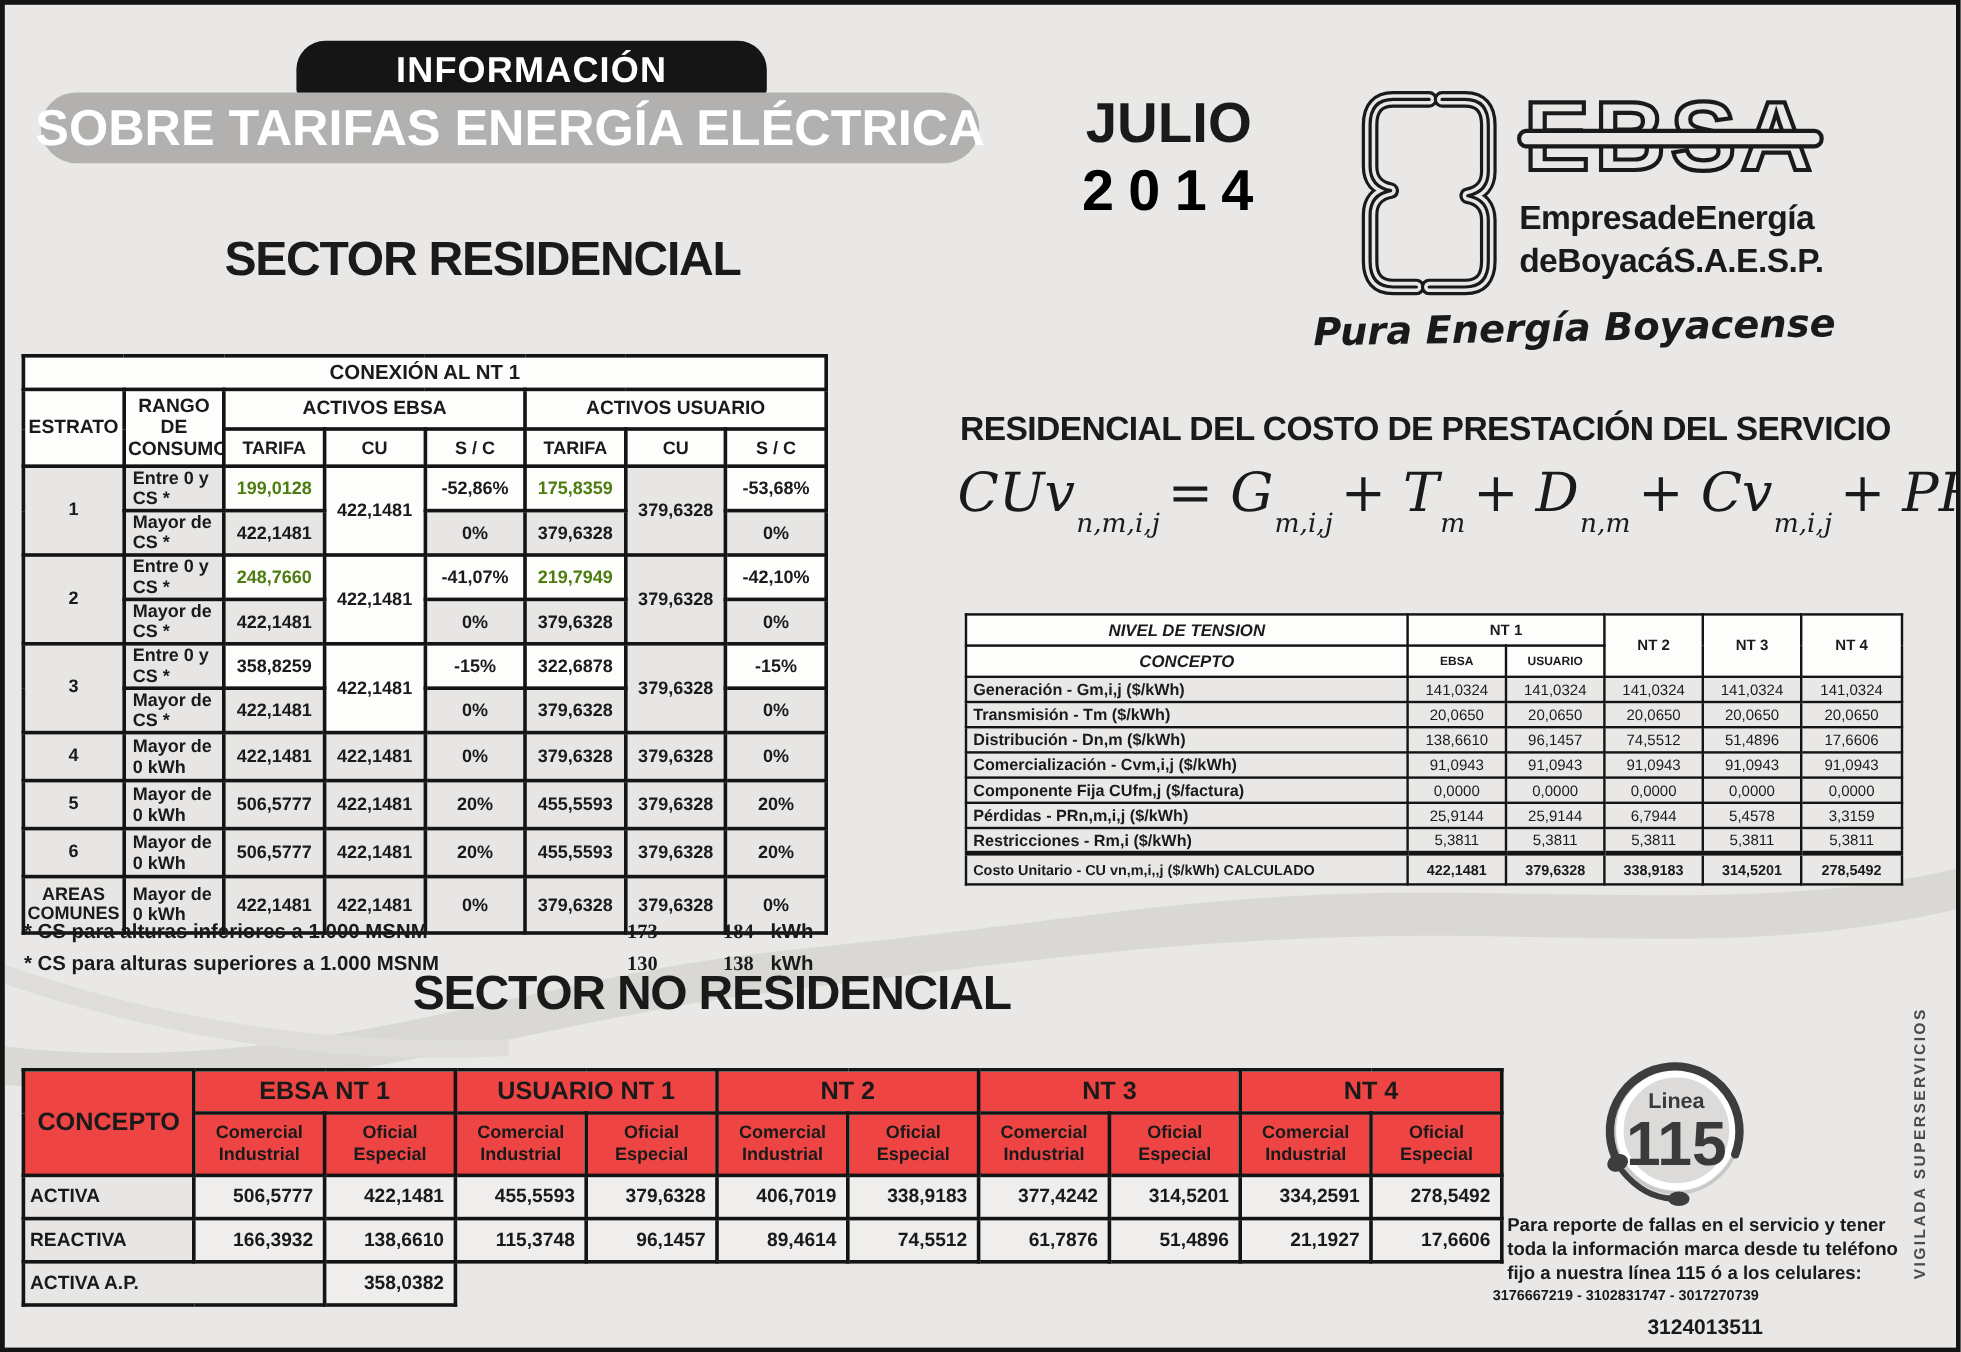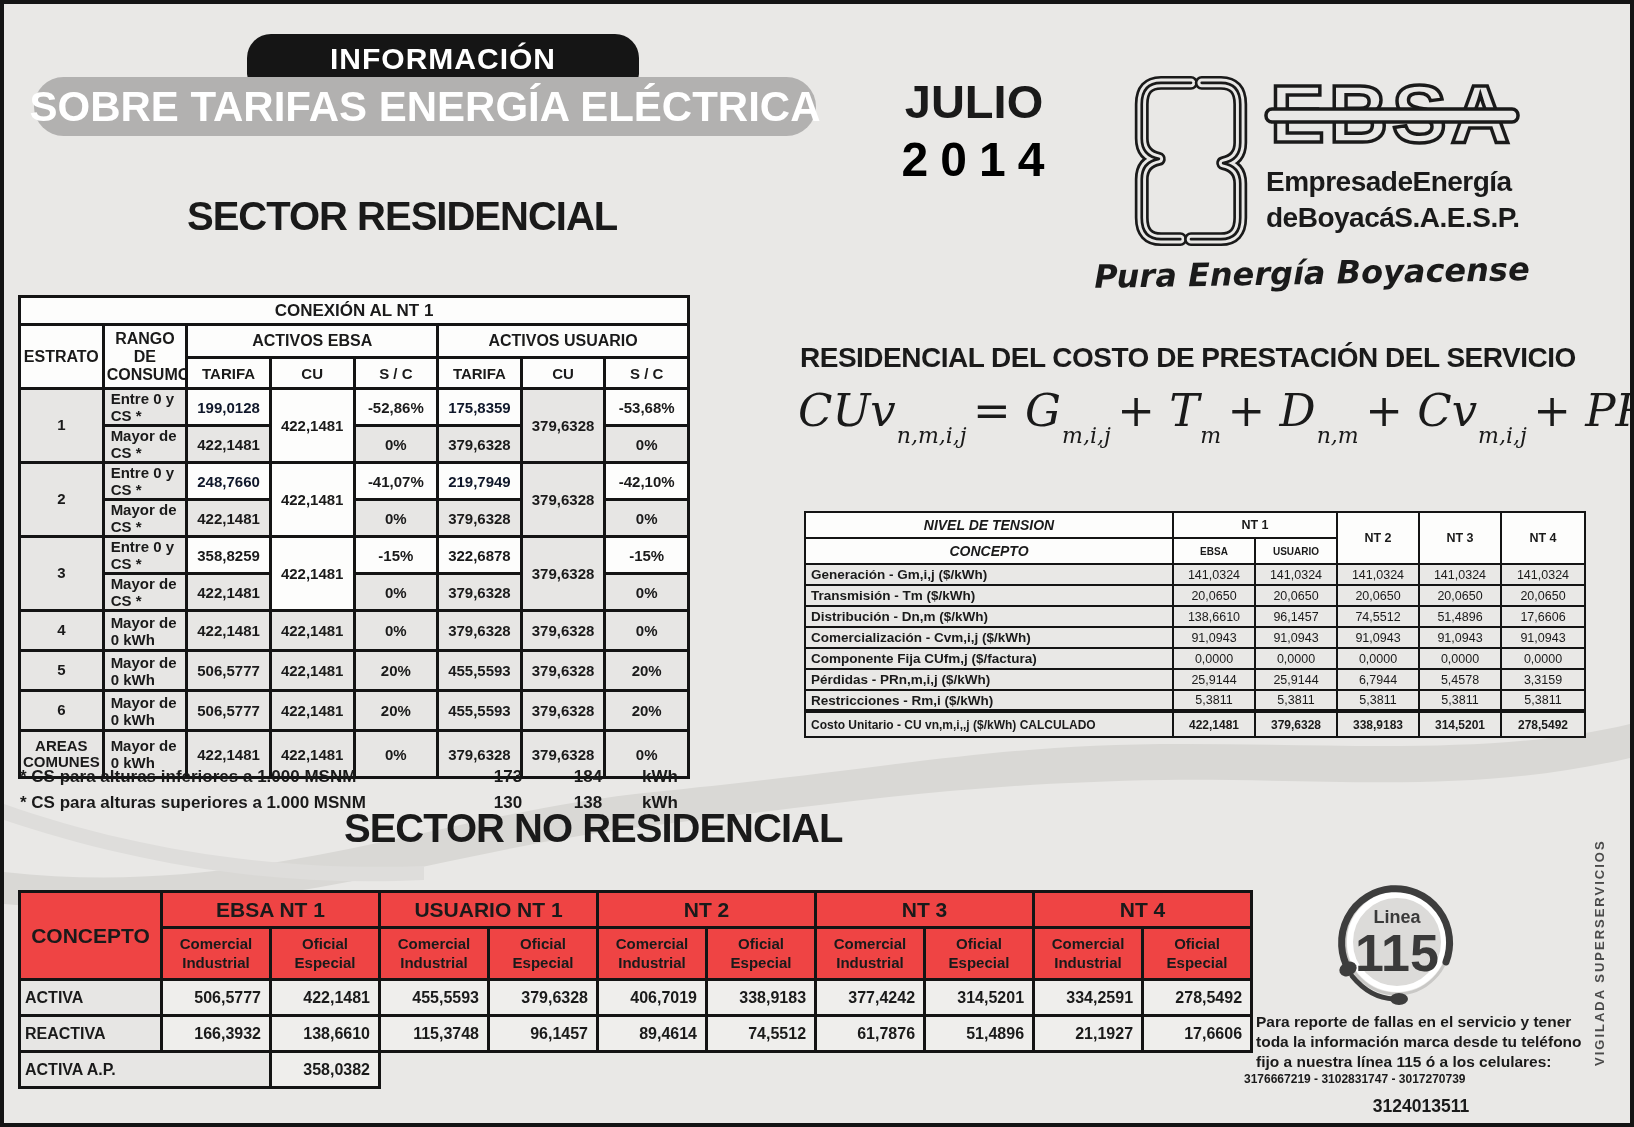--- a/index.html
+++ b/index.html
@@ -31,30 +31,30 @@
 
   
   .rt{left:14px;top:291px;width:672px;}
   .rt td{border:3px solid #141414;text-align:center;font-weight:bold;font-size:15px;background:#fdfdfc;padding:0 2px;}
   .rt tr.title td{height:28px;font-size:17px;}
   .rt tr.h1 td{height:33px;font-size:16px;}
   .rt tr.h2 td{height:31px;font-size:15px;}
   .rt td.g{background:#e7e6e4;}
   .rt td.w{background:#fdfdfc;}
   .rt td.rango{text-align:left;padding-left:6px;font-size:15px;}
-  .rt .red{color:#0f172a;}
+  .rt .red{color:#4d7c0f;}
   .rt tr.sub td{height:31px;}
   .rt tr.single td{height:40px;}
   .rt tr.areas td{height:47px;}
   .rt td.est{font-size:15px;line-height:1.1;}
 
   .footnotes{left:16px;top:760px;width:740px;font-weight:bold;font-size:17px;}
   .fn-row{display:flex;line-height:26px;}
   .fn-label{width:448px;}
-  .fn-v{width:80px;text-align:center;}
+  .fn-v{width:80px;text-align:right;font-family:Liberation Serif, serif;}
   .fn-u{width:80px;text-align:left;padding-left:14px;}
 
   
   .comp-title{left:796px;top:338px;width:800px;font-weight:bold;font-size:28px;white-space:nowrap;letter-spacing:-0.5px;}
   .formula{left:794px;top:380px;width:820px;white-space:nowrap;}
   .f-main{font-family:"DejaVu Serif",serif;font-style:italic;font-size:45px;}
   .f-sub{font-family:"DejaVu Serif",serif;font-style:italic;font-size:22px;position:relative;top:17px;margin:0 2px 0 1px;}
 
   
   .nt{left:800px;top:507px;width:780px;}

